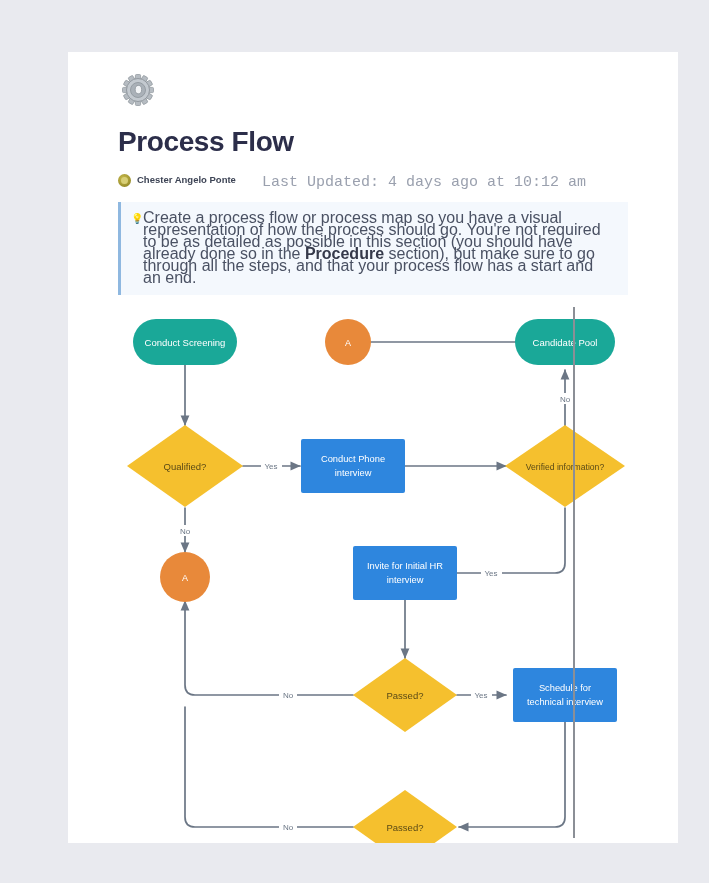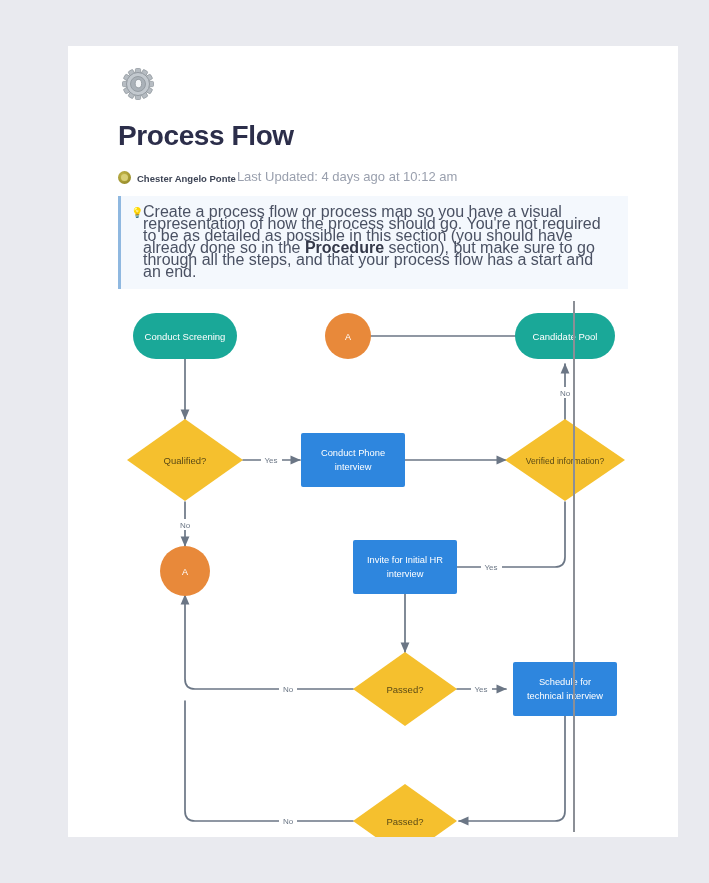--- a/index.html
+++ b/index.html
@@ -14,21 +14,21 @@
     overflow: hidden;
   }
   #app {
     position: relative;
     width: 709px;
     height: 883px;
   }
   .card {
     position: absolute;
     left: 68px;
-    top: 46px;
+    top: 52px;
     width: 610px;
     height: 791px;
     background: #ffffff;
     overflow: hidden;
   }
   .doc-icon {
     position: absolute;
     left: 50px;
     top: 18px;
     width: 40px;
@@ -44,21 +44,21 @@
     font-size: 28px;
     font-weight: bold;
     color: #2c2e4a;
     letter-spacing: -0.4px;
   }
   .byline {
     position: absolute;
     left: 50px;
     top: 122px;
     display: flex;
-    align-items: flex-end;
+    align-items: flex-start;
     height: 16px;
   }
   .avatar {
     width: 13px;
     height: 13px;
     border-radius: 50%;
     background: radial-gradient(circle at 40% 35%, #c9bb4d 0%, #9a8f2c 70%, #7d7322 100%);
     margin-right: 6px;
     flex: 0 0 auto;
     position: relative;
@@ -73,24 +73,25 @@
     border-radius: 50%;
     background: #d8cf76;
   }
   .byline-author {
     font-size: 9.5px;
     font-weight: bold;
     color: #3d4455;
     white-space: nowrap;
   }
   .byline-updated {
-    font-size: 13px;
+    font-size: 15px;
     color: #9aa0ae;
-    margin-left: 1px;
+    margin-left: 26px;
     white-space: nowrap;
+    font-family: Liberation Mono, monospace;
   }
   .callout {
     position: absolute;
     left: 50px;
     top: 150px;
     width: 510px;
     box-sizing: border-box;
     background: #f4f8fd;
     border-left: 3px solid #8fb8e0;
     padding: 10px 14px 11px 22px;

